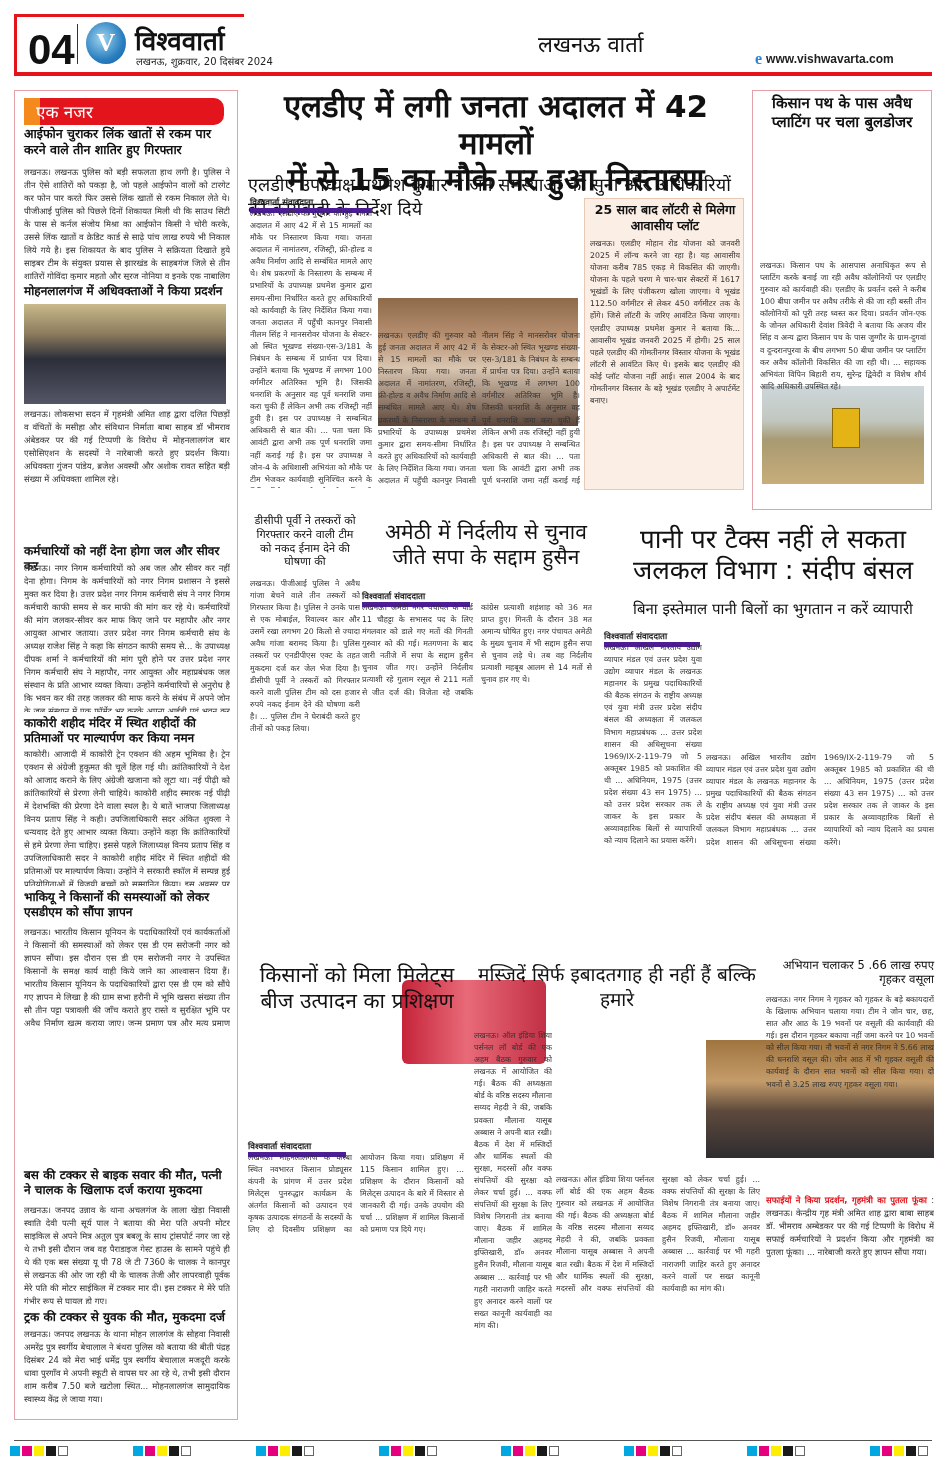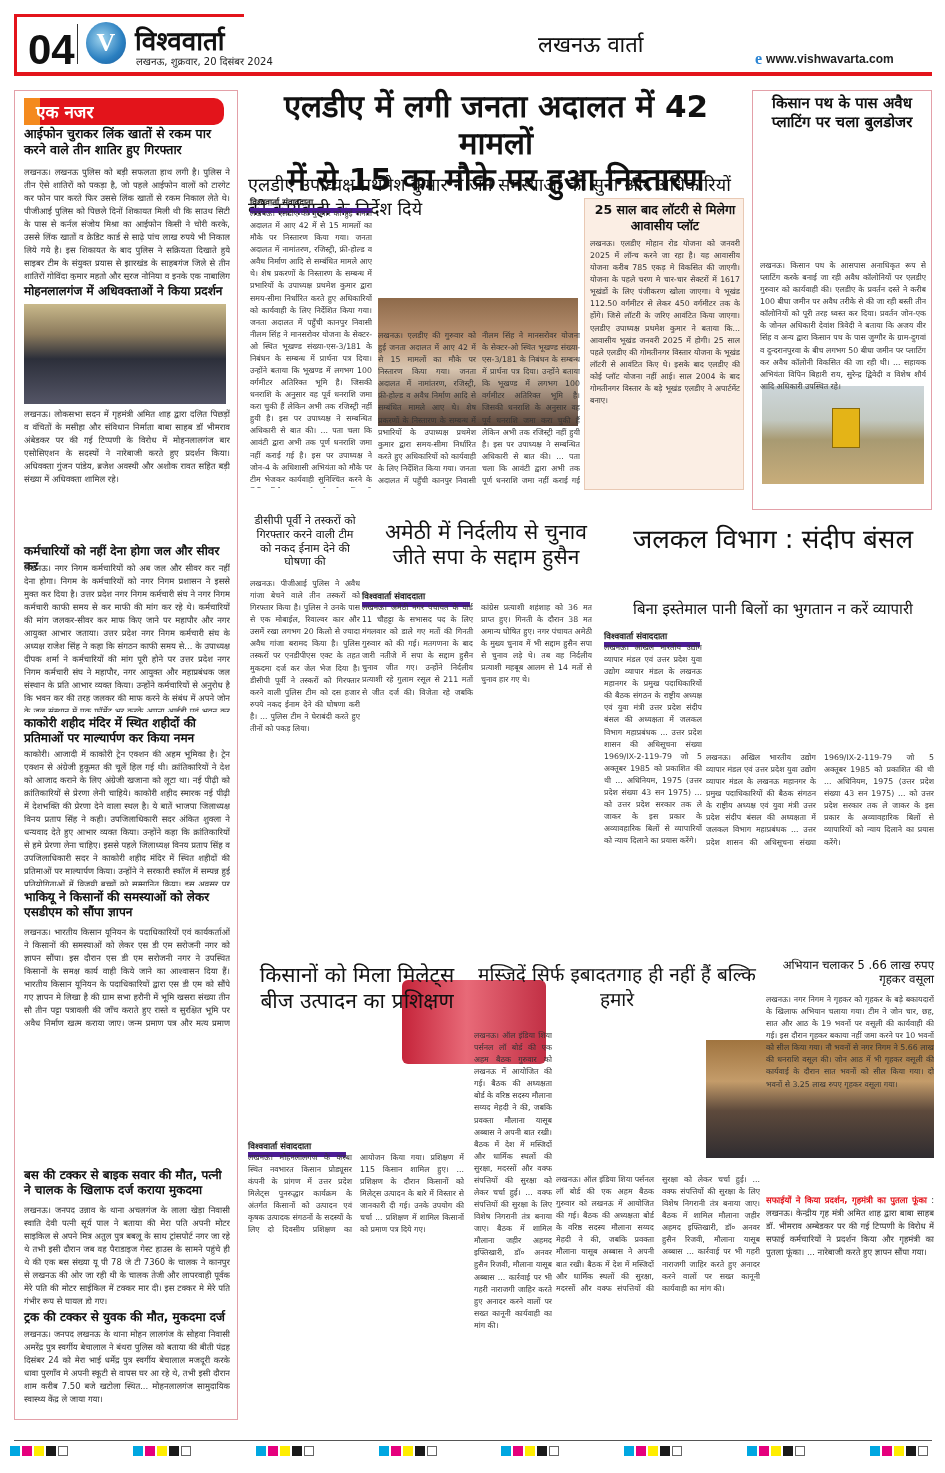--- a/index.html
+++ b/index.html
@@ -9,21 +9,21 @@
 .mast-line{left:14px;top:72px;width:918px;height:4px;background:#e3141b}
 .pageno{left:28px;top:26px;font-size:42px;font-weight:bold;color:#111;font-family:"Liberation Sans",sans-serif}
 .mast-sep{left:77px;top:24px;width:1px;height:40px;background:#333}
 .logo{left:86px;top:22px;width:40px;height:42px;border-radius:50%;background:radial-gradient(circle at 40% 40%,#9fd4ee,#2a7fc0 60%,#1a5a99);display:flex;align-items:center;justify-content:center;color:#fff;font-weight:bold;font-size:26px;font-family:"Liberation Serif",serif}
 .brand{left:135px;top:22px;font-size:26px;font-weight:bold;color:#111}
 .dateline{left:136px;top:54px;font-size:10px;color:#222}
 .sectitle{left:538px;top:28px;font-size:22px;color:#111}
 .web{left:755px;top:50px;font-size:12px;font-weight:bold;color:#222;font-family:"Liberation Sans",sans-serif;display:flex;align-items:center;gap:4px}
 .web .ie{color:#2a84d3;font-size:16px;font-weight:bold;font-family:"Liberation Serif",serif}
 .col-box{border:1px solid #e3a0a8}
-.red-tag{background:linear-gradient(90deg,#f48a1e 0 8%,#e3141b 8%);color:#fff;font-weight:bold;font-size:17px;padding:2px 12px;border-radius:0 10px 10px 0}
+.red-tag{background:linear-gradient(90deg,#f48a1e 0 8%,#e3141b 8%);color:#fff;font-weight:normal;font-size:17px;padding:2px 12px;border-radius:0 10px 10px 0}
 .hd{font-weight:bold;color:#111;line-height:1.25}
 .body{font-size:8.4px;line-height:1.55;color:#333;text-align:justify}
 .photo{background:#9a8f80;position:relative;overflow:hidden}
 .ph-crowd{background:linear-gradient(180deg,#c9b98b 0%,#8c7b5d 30%,#2c2f3a 55%,#545566 100%)}
 .ph-field{background:linear-gradient(180deg,#cdd6da 0%,#c2c8c0 35%,#a89a72 55%,#c8ad7a 100%)}
 .ph-meet{background:linear-gradient(180deg,#8e6a4a 0%,#b79070 30%,#d9c6b1 55%,#5a4438 100%)}
 .ph-hall{background:linear-gradient(180deg,#a0743f 0%,#c49c6a 35%,#5e4a3c 60%,#2f2c30 100%)}
 .ph-red{background:linear-gradient(90deg,#c5243a 0%,#e86a78 45%,#c23045 100%)}
 .byline{font-size:8.5px;font-weight:bold;color:#222;border-bottom:5px solid #4c1d95;padding-bottom:1px}
 .shade{background:#fbeee4}
@@ -102,20 +102,21 @@
 
 <div class="abs" style="left:366px;top:520px;width:240px;font-size:21px;text-align:center;color:#111;line-height:1.2">
   <div>अमेठी में निर्दलीय से चुनाव</div>
   <div>जीते सपा के सद्दाम हुसैन</div>
 </div>
 <div class="abs byline" style="left:362px;top:590px;width:108px">विश्ववार्ता संवाददाता</div>
 <div class="abs body" style="left:362px;top:602px;width:230px;height:350px;overflow:hidden;font-size:7.8px;column-count:2;column-gap:8px">लखनऊ। अमेठी नगर पंचायत के वार्ड 11 चौहट्टा के सभासद पद के लिए मंगलवार को डाले गए मतों की गिनती गुरुवार को की गई। मतगणना के बाद जारी नतीजे में सपा के सद्दाम हुसैन चुनाव जीत गए। उन्होंने निर्दलीय प्रत्याशी रहे गुलाम रसूल से 211 मतों से जीत दर्ज की। विजेता रहे जबकि कांग्रेस प्रत्याशी शहंशाह को 36 मत प्राप्त हुए। गिनती के दौरान 38 मत अमान्य घोषित हुए। नगर पंचायत अमेठी के मुख्य चुनाव में भी सद्दाम हुसैन सपा से चुनाव लड़े थे। तब वह निर्दलीय प्रत्याशी महबूब आलम से 14 मतों से चुनाव हार गए थे।</div>
 <div class="abs photo ph-red" style="left:402px;top:654px;width:144px;height:84px;border-radius:6px"></div>
 
 <div class="abs" style="left:608px;top:524px;width:330px;font-size:26px;text-align:center;color:#111;line-height:1.2">
+  <div>पानी पर टैक्स नहीं ले सकता</div>
   <div>जलकल विभाग  : संदीप बंसल</div>
 </div>
 <div class="abs" style="left:608px;top:598px;width:330px;font-size:15px;text-align:center;color:#111">बिना इस्तेमाल पानी बिलों का भुगतान न करें व्यापारी</div>
 <div class="abs byline" style="left:604px;top:630px;width:96px">विश्ववार्ता संवाददाता</div>
 <div class="abs body" style="left:604px;top:642px;width:98px;height:310px;overflow:hidden;font-size:7.8px">लखनऊ। अखिल भारतीय उद्योग व्यापार मंडल एवं उत्तर प्रदेश युवा उद्योग व्यापार मंडल के लखनऊ महानगर के प्रमुख पदाधिकारियों की बैठक संगठन के राष्ट्रीय अध्यक्ष एवं युवा मंत्री उत्तर प्रदेश संदीप बंसल की अध्यक्षता में जलकल विभाग महाप्रबंधक ... उत्तर प्रदेश शासन की अधिसूचना संख्या 1969/IX-2-119-79 जो 5 अक्तूबर 1985 को प्रकाशित की थी ... अधिनियम, 1975 (उत्तर प्रदेश संख्या 43 सन 1975) ... को उत्तर प्रदेश सरकार तक ले जाकर के इस प्रकार के अव्यावहारिक बिलों से व्यापारियों को न्याय दिलाने का प्रयास करेंगे।</div>
 <div class="abs photo ph-hall" style="left:706px;top:630px;width:228px;height:118px"></div>
 <div class="abs body" style="left:706px;top:752px;width:228px;height:200px;overflow:hidden;font-size:7.8px;column-count:2;column-gap:8px">लखनऊ। अखिल भारतीय उद्योग व्यापार मंडल एवं उत्तर प्रदेश युवा उद्योग व्यापार मंडल के लखनऊ महानगर के प्रमुख पदाधिकारियों की बैठक संगठन के राष्ट्रीय अध्यक्ष एवं युवा मंत्री उत्तर प्रदेश संदीप बंसल की अध्यक्षता में जलकल विभाग महाप्रबंधक ... उत्तर प्रदेश शासन की अधिसूचना संख्या 1969/IX-2-119-79 जो 5 अक्तूबर 1985 को प्रकाशित की थी ... अधिनियम, 1975 (उत्तर प्रदेश संख्या 43 सन 1975) ... को उत्तर प्रदेश सरकार तक ले जाकर के इस प्रकार के अव्यावहारिक बिलों से व्यापारियों को न्याय दिलाने का प्रयास करेंगे।</div>
 
 <div class="abs" style="left:246px;top:962px;width:222px;font-size:21px;text-align:center;color:#111;line-height:1.25">
   <div>किसानों को मिला मिलेट्स</div>

